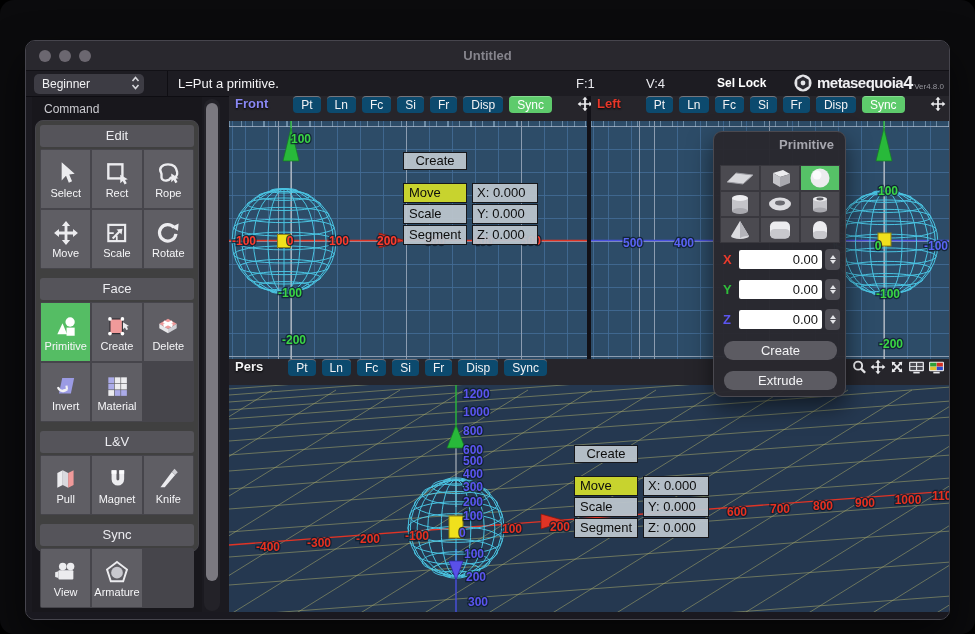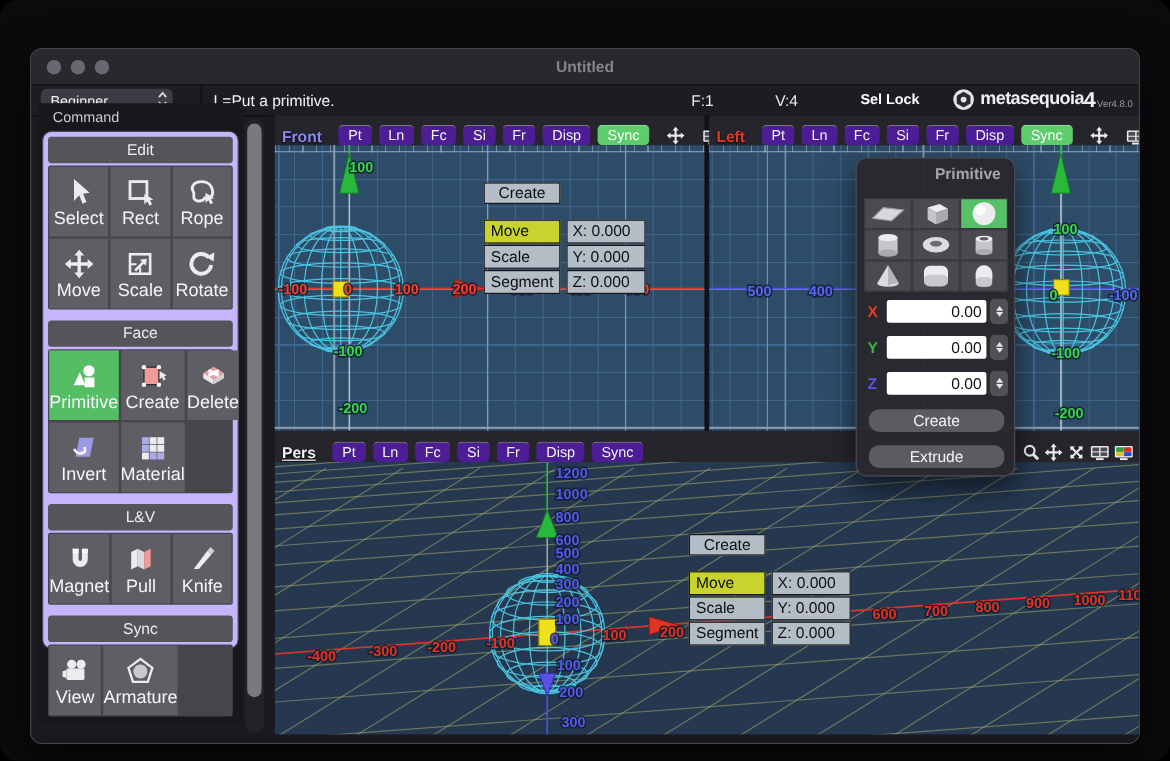--- a/index.html
+++ b/index.html
@@ -19,41 +19,41 @@
   .tb-sep{position:absolute;left:141px;top:0;width:1px;height:26px;background:#0f0e13}
   .tb-hint{position:absolute;left:152px;top:5px;font-size:13px;color:#f4f4f6}
   .tb-f{position:absolute;left:550px;top:5px;font-size:13px;color:#e9e9ee}
   .tb-v{position:absolute;left:620px;top:5px;font-size:13px;color:#e9e9ee}
   .tb-sellock{position:absolute;left:691px;top:5px;font-size:12px;font-weight:bold;color:#fff}
   .logo{position:absolute;right:5px;top:2px;display:flex;align-items:flex-start}
   .logo .brand{font-size:15px;font-weight:bold;color:#f0f0f3;letter-spacing:-.5px;margin-left:4px;line-height:20px}
   .logo .brand4{font-size:18px;font-weight:bold;color:#f0f0f3;line-height:20px}
   .logo .ver{font-size:8px;color:#95959c;margin:9px 0 0 1px}
   
-  .command{position:absolute;left:6px;top:45px;width:170px;height:517px;background:#18171c}
+  .command{position:absolute;left:6px;top:56px;width:170px;height:517px;background:#18171c}
   .cmd-title{font-size:12px;color:#cbcbd0;padding:5px 0 4px 12px}
-  .cmd-body{margin:0 3px;background:#c4b5fd;border:1px solid #46454b;border-radius:8px;padding:4px;height:432px}
+  .cmd-body{margin:0 3px;background:#404040;border:1px solid #46454b;border-radius:8px;padding:4px;height:432px}
   .cmd-section{margin-bottom:9px}
   .cmd-header{height:22px;background:#55545a;border-radius:3px;color:#ececf0;font-size:13px;text-align:center;line-height:22px;margin-bottom:2px}
   .cmd-grid{display:grid;grid-template-columns:repeat(3,1fr);gap:2px;background:#46454b;padding:1px;border-radius:2px}
   .cmd-btn{height:58px;background:#5f5e64;display:flex;flex-direction:column;align-items:center;justify-content:center;cursor:pointer}
   .cmd-btn.active{background:#55bd64}
   .cmd-ic{height:28px;display:flex;align-items:center}
   .cmd-ic svg{fill:#ececef}
-  .cmd-label{font-size:15px;color:#f6f6f8;margin-top:0px}
+  .cmd-label{font-size:11px;color:#f6f6f8;margin-top:0px}
   
   .scrollbar{position:absolute;left:178px;top:58px;width:16px;height:512px;background:#232228;border-radius:8px}
   .scroll-thumb{position:absolute;left:2px;top:4px;width:12px;height:478px;background:#7b7980;border-radius:7px}
   
   .vps{position:absolute;left:203px;top:55px;width:722px;height:517px;background:#121117}
   .vp{position:absolute}
-  .vp-header{position:absolute;left:0;top:0;width:100%;height:25px;background:#26252b;display:flex;align-items:flex-end;padding:0 6px;gap:14px}
+  .vp-header{position:absolute;left:0;top:0;width:100%;height:25px;background:#26252b;display:flex;align-items:flex-start;padding:0 6px;gap:25px}
   .vp-label{font-size:13px;font-weight:bold;text-shadow:0 1px 2px #000}
   .tabs{display:flex;gap:6px}
-  .tab{background:#4c1d95;border-top:1px solid #77767d;border-radius:4px;color:#f2f2f4;font-size:12px;padding:1px 8px;cursor:pointer}
+  .tab{background:#0c4a6e;border-top:1px solid #77767d;border-radius:4px;color:#f2f2f4;font-size:12px;padding:1px 8px;cursor:pointer}
   .tab.sync.on{background:#5ecb6c;border-top-color:#84dd8f;color:#fff}
   .hicon{display:flex;align-items:center;cursor:pointer}
   .hicon-right{margin-left:auto;display:flex;gap:3px;align-items:center}
   .vp-content{position:absolute;left:0;top:25px;overflow:hidden}
   .ortho-grid{background-color:#2d4c68;background-image:
     repeating-linear-gradient(to right, rgba(148,162,180,.9) 0 1px, transparent 1px 115px),
     repeating-linear-gradient(to bottom, rgba(148,162,180,.9) 0 1px, transparent 1px 115px),
     repeating-linear-gradient(to right, rgba(66,108,150,.85) 0 1px, transparent 1px 23px),
     repeating-linear-gradient(to bottom, rgba(66,108,150,.85) 0 1px, transparent 1px 23px)}
   .front-grid{background-position:62px 0px,0px 5px,16px 0px,0px 5px}
@@ -257,36 +257,36 @@
                 <span class="cmd-label">Material</span>
               </div>
             </div>
           </div>
           <div class="cmd-section">
             <div class="cmd-header">L&amp;V</div>
             <div class="cmd-grid">
               <div class="cmd-btn">
                 <span class="cmd-ic">
                   <svg width="26" height="26" viewBox="0 0 24 24">
+                    <path d="M4 6.5 L9 4 L9 17.5 L4 20 Z" fill="#ececef"></path>
+                    <path d="M9 4 L14 6.5 L14 20 L9 17.5 Z" fill="#d9d9de"></path>
+                    <path d="M14 6.5 L19 4 L19 17.5 L14 20 Z" fill="#f09a9a"></path>
+                  </svg>
+                </span>
+                <span class="cmd-label">Pull</span>
+              </div>
+              <div class="cmd-btn">
+                <span class="cmd-ic">
+                  <svg width="26" height="26" viewBox="0 0 24 24">
                     <path d="M7 4 L11.5 4 L11.5 12 A1.3 1.3 0 0 0 14.1 12 L14.1 4 L18.6 4 L18.6 12.2 A5.8 5.8 0 0 1 7 12.2 Z" fill="#ececef"></path>
                     <rect x="7" y="4" width="4.5" height="3.2" fill="#fbfbfd"></rect>
                     <rect x="14.1" y="4" width="4.5" height="3.2" fill="#fbfbfd"></rect>
                   </svg>
                 </span>
                 <span class="cmd-label">Magnet</span>
-              </div>
-              <div class="cmd-btn">
-                <span class="cmd-ic">
-                  <svg width="26" height="26" viewBox="0 0 24 24">
-                    <path d="M4 6.5 L9 4 L9 17.5 L4 20 Z" fill="#ececef"></path>
-                    <path d="M9 4 L14 6.5 L14 20 L9 17.5 Z" fill="#d9d9de"></path>
-                    <path d="M14 6.5 L19 4 L19 17.5 L14 20 Z" fill="#f09a9a"></path>
-                  </svg>
-                </span>
-                <span class="cmd-label">Pull</span>
               </div>
               <div class="cmd-btn">
                 <span class="cmd-ic">
                   <svg width="26" height="26" viewBox="0 0 24 24">
                     <path d="M5 19.5 L15.5 5.5 L18.6 8.4 L9 19.5 Z" fill="#ececef"></path>
                     <path d="M15.5 5.5 L18 2.6 L21 5.7 L18.6 8.4 Z" fill="#cfcfd4"></path>
                   </svg>
                 </span>
                 <span class="cmd-label">Knife</span>
               </div>
@@ -496,21 +496,21 @@
               <text x="297" y="74" fill="#3ad644" font-size="12" font-weight="bold" text-anchor="middle" paint-order="stroke" stroke="rgba(12,28,44,0.8)" stroke-width="2.5" font-family="&quot;Liberation Sans&quot;,sans-serif">100</text>
               <text x="287" y="129" fill="#3ad644" font-size="12" font-weight="bold" text-anchor="middle" paint-order="stroke" stroke="rgba(12,28,44,0.8)" stroke-width="2.5" font-family="&quot;Liberation Sans&quot;,sans-serif">0</text>
               <text x="297" y="177" fill="#3ad644" font-size="12" font-weight="bold" text-anchor="middle" paint-order="stroke" stroke="rgba(12,28,44,0.8)" stroke-width="2.5" font-family="&quot;Liberation Sans&quot;,sans-serif">-100</text>
               <text x="300" y="227" fill="#3ad644" font-size="12" font-weight="bold" text-anchor="middle" paint-order="stroke" stroke="rgba(12,28,44,0.8)" stroke-width="2.5" font-family="&quot;Liberation Sans&quot;,sans-serif">-200</text>
             </svg>
         </div>
       </div>
 
       <div class="vp" id="vp-pers" style="left:0;top:263px;width:722px;height:254px">
         <div class="vp-header" style="height:26px">
-          <span class="vp-label" style="color: rgb(244, 244, 246); text-decoration: underline;">Pers</span>
+          <span class="vp-label" style="color: rgb(244, 244, 246);">Pers</span>
           <span class="tabs">
               <span class="tab">Pt</span>
               <span class="tab">Ln</span>
               <span class="tab">Fc</span>
               <span class="tab">Si</span>
               <span class="tab">Fr</span>
               <span class="tab">Disp</span>
               <span class="tab sync">Sync</span>
             </span>
           <span class="hicon-right">

